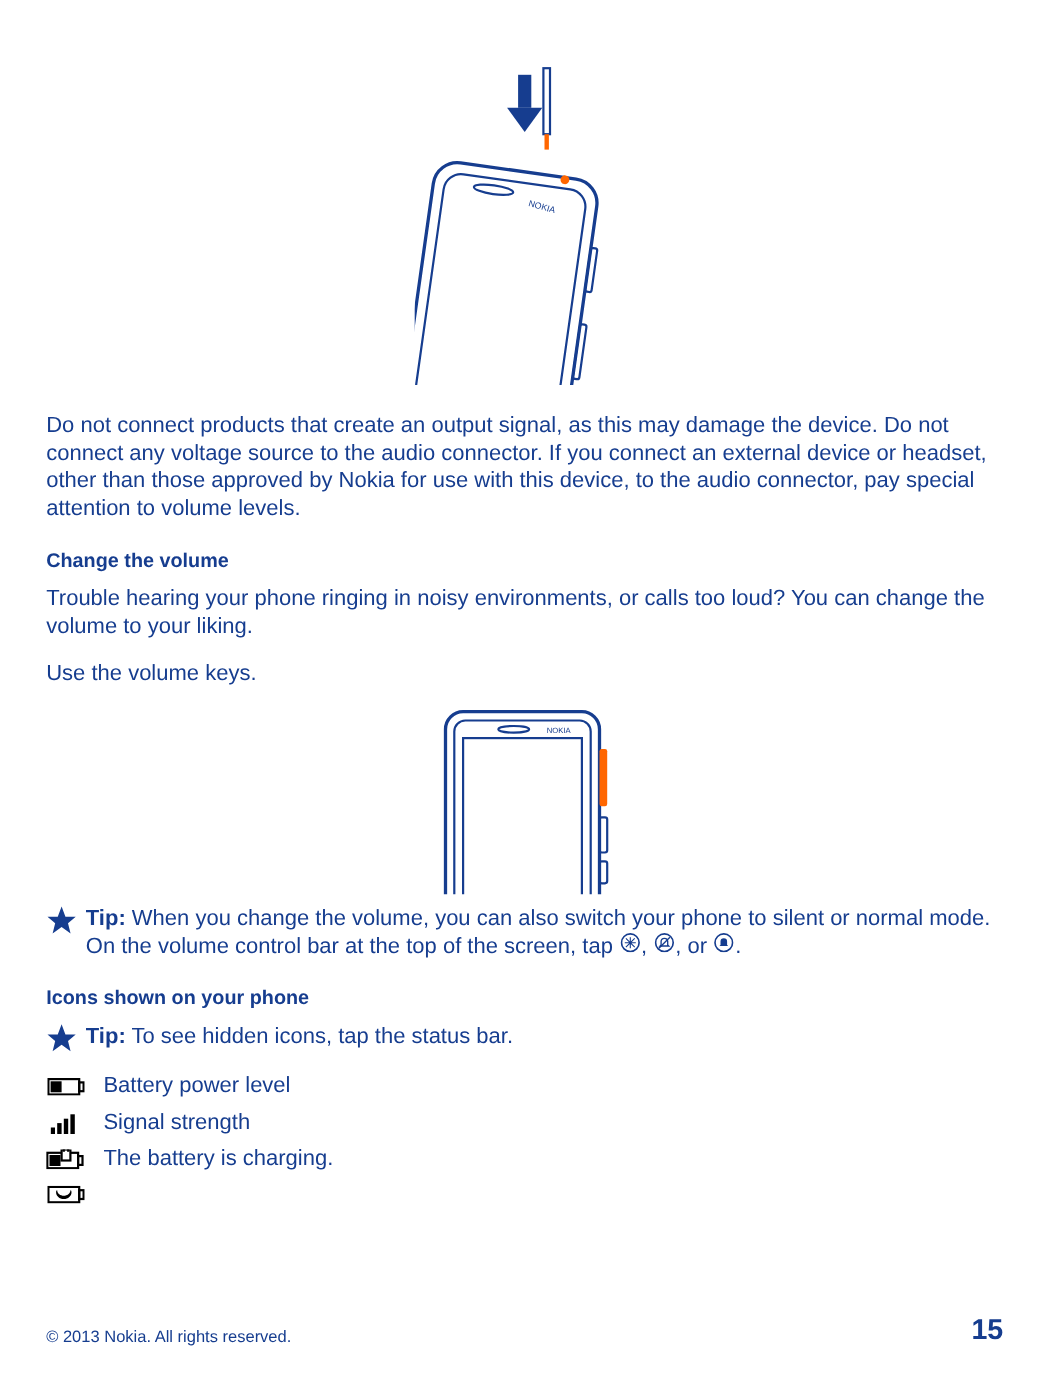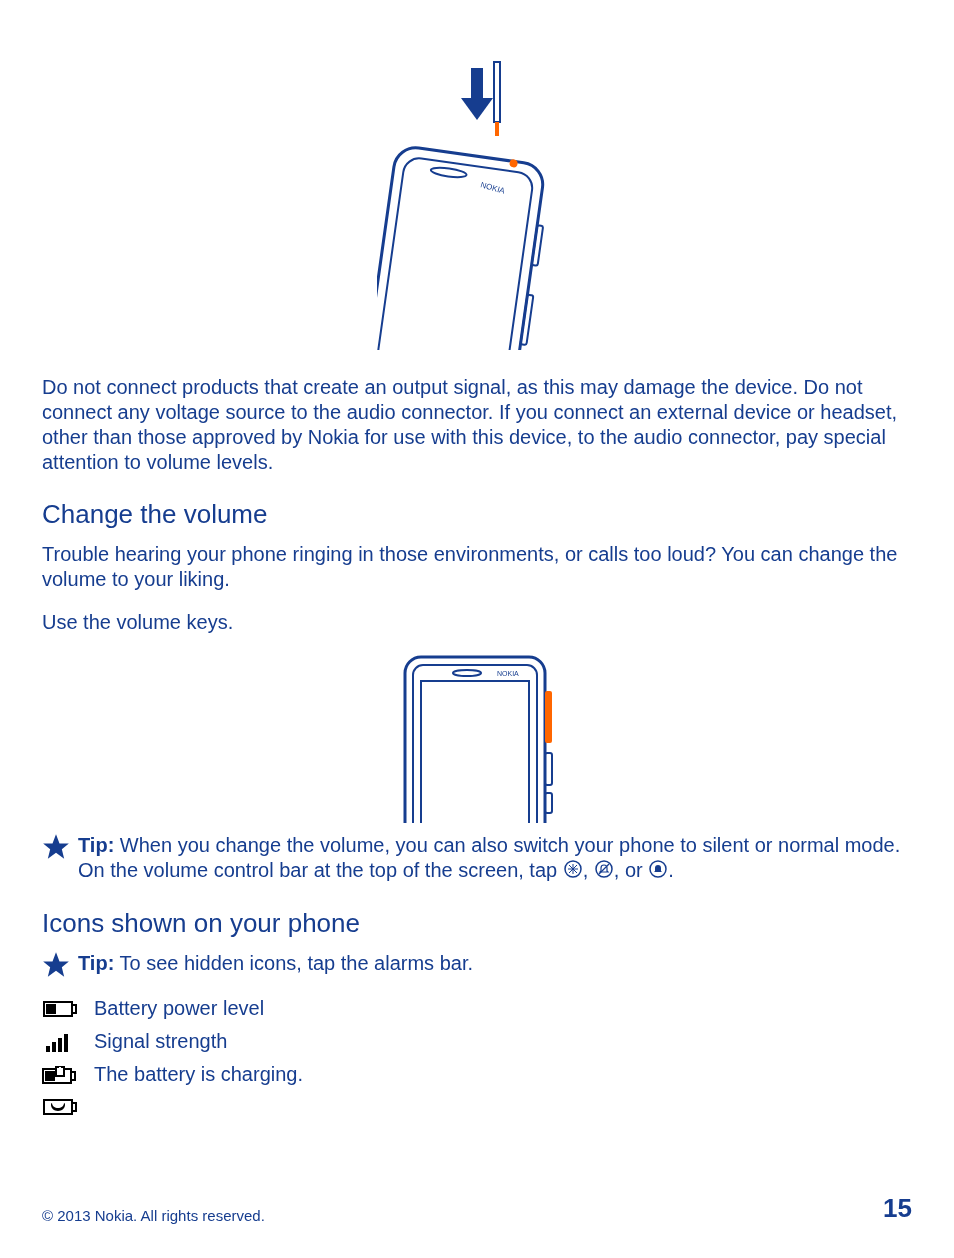--- a/index.html
+++ b/index.html
@@ -28,22 +28,22 @@
     justify-content: center;
     margin: 12px 0 10px 0;
   }
   p.body {
     font-size: 20px;
     line-height: 1.25;
     margin: 0 0 18px 0;
     color: #163d8f;
   }
   h2.section-heading {
-    font-size: 26px;
-    font-weight: 400;
+    font-size: 18px;
+    font-weight: 700;
     margin: 24px 0 12px 0;
     color: #163d8f;
   }
   .tip-row {
     display: flex;
     align-items: flex-start;
     gap: 8px;
     margin-bottom: 18px;
   }
   .tip-star {
@@ -128,21 +128,21 @@
         <rect x="150" y="130" width="6" height="50" rx="2" fill="none" stroke="#163d8f" stroke-width="2"></rect>
         <rect x="150" y="200" width="6" height="22" rx="2" fill="none" stroke="#163d8f" stroke-width="2"></rect>
       </g>
     </svg>
   </div>
 
   <p class="body">Do not connect products that create an output signal, as this may damage the device. Do not connect any voltage source to the audio connector. If you connect an external device or headset, other than those approved by Nokia for use with this device, to the audio connector, pay special attention to volume levels.</p>
 
   <h2 class="section-heading">Change the volume</h2>
 
-  <p class="body">Trouble hearing your phone ringing in those environments, or calls too loud? You can change the volume to your liking.</p>
+  <p class="body">Trouble hearing your phone ringing in noisy environments, or calls too loud? You can change the volume to your liking.</p>
   <p class="body">Use the volume keys.</p>
 
   <div class="illustration-mid">
     <svg width="160" height="170" viewBox="0 0 160 170">
       <rect x="8" y="4" width="140" height="200" rx="16" fill="none" stroke="#163d8f" stroke-width="3"></rect>
       <rect x="16" y="12" width="124" height="184" rx="10" fill="none" stroke="#163d8f" stroke-width="2"></rect>
       <rect x="24" y="28" width="108" height="160" fill="none" stroke="#163d8f" stroke-width="2"></rect>
       <ellipse cx="70" cy="20" rx="14" ry="3" fill="none" stroke="#163d8f" stroke-width="2"></ellipse>
       <text x="100" y="23" font-size="7" fill="#163d8f">NOKIA</text>
 
@@ -177,21 +177,21 @@
   <h2 class="section-heading">Icons shown on your phone</h2>
 
 
   <div class="tip-row">
     <div class="tip-star">
       <svg width="28" height="28" viewBox="0 0 24 24">
           <polygon points="12,1 15,9 23,9 17,14 19,22 12,17 5,22 7,14 1,9 9,9" fill="#163d8f"></polygon>
         </svg>
     </div>
     <div class="tip-text">
-      <b>Tip:</b><span> To see hidden icons, tap the alarms bar.</span>
+      <b>Tip:</b><span> To see hidden icons, tap the status bar.</span>
     </div>
   </div>
 
   <div class="icon-list-item">
     <div class="icon-slot">
       <svg width="34" height="16" viewBox="0 0 34 16">
         <rect x="1" y="1" width="28" height="14" fill="none" stroke="#000" stroke-width="2"></rect>
         <rect x="29" y="4" width="4" height="8" fill="none" stroke="#000" stroke-width="2"></rect>
         <rect x="3" y="3" width="10" height="10" fill="#000"></rect>
       </svg>

